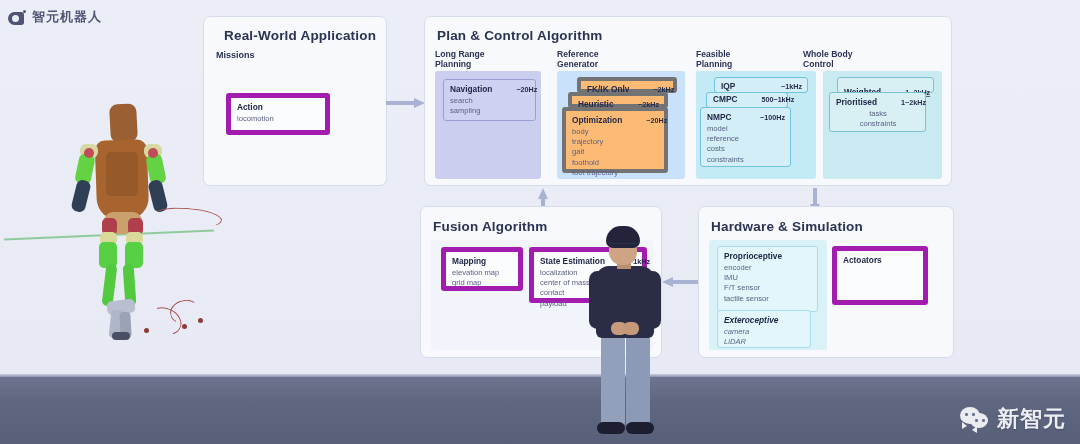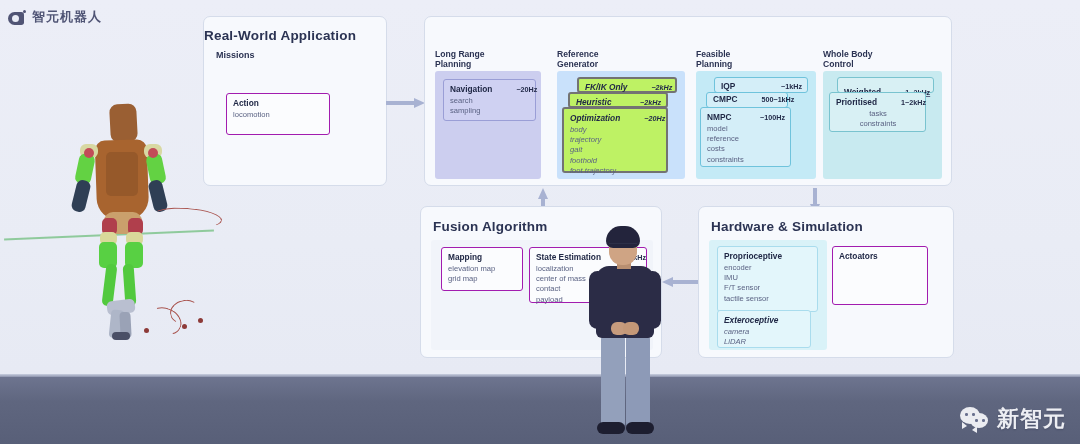--- a/index.html
+++ b/index.html
@@ -108,24 +108,24 @@
 
   
   .tint-purple { background:#ccceef; }
   .tint-blue   { background:#c9e1fb; }
   .tint-cyan   { background:#c4eaf6; }
   .tint-mint   { background:#c8eaf0; }
   .tint-plain  { background:#f1f4fa; }
   .tint-lightcyan { background:#d9f2f8; }
 
   .bd-purple { border:1px solid #9a9ed6; background:#cfd1f2; }
-  .bd-blue   { border:2px solid #737373; background:#bef264;font-style:italic; }
+  .bd-blue   { border:4px solid #737373; background:#fdba74; }
   .bd-cyan   { border:1px solid #6fc3dc; background:#d4eef8; }
   .bd-mint   { border:1px solid #79c3cf; background:#d8f0f4; }
-  .bd-grey   { border:1px solid #a21caf; background:#fbfcfe; }
+  .bd-grey   { border:5px solid #a21caf; background:#fbfcfe; }
   .bd-softcyan { border:1px solid #a9dced; background:#e3f6fb; }
 
   
   .arrow { position:absolute; }
   .arrow .shaft { position:absolute; background:#a8b2d2; }
   .arrow .head { position:absolute; width:0; height:0; }
   .ar-right .shaft { left:0; top:3px; width:30px; height:4px; }
   .ar-right .head { left:28px; top:0; border-left:11px solid #a8b2d2;
                     border-top:5px solid transparent; border-bottom:5px solid transparent; }
   .ar-left .shaft { right:0; top:3px; width:30px; height:4px; }
@@ -216,36 +216,37 @@
   <div class="traj" style="left:118px;top:204px;width:30px;height:24px;border-color:#a9544f;border-bottom-color:transparent;border-right-color:transparent;transform:rotate(-10deg)"></div>
   <div class="seg" style="left:92px;top:232px;width:5px;height:5px;background:#8d3a38;border-radius:50%"></div>
   <div class="seg" style="left:130px;top:228px;width:5px;height:5px;background:#8d3a38;border-radius:50%"></div>
   <div class="seg" style="left:146px;top:222px;width:5px;height:5px;background:#8d3a38;border-radius:50%"></div>
   <div class="traj" style="left:100px;top:112px;width:70px;height:20px;border-color:#a9544f;border-bottom-color:transparent;border-left-color:transparent;transform:rotate(4deg)"></div>
 </div>
 
 <div id="diagram">
 
   <div class="panel" style="left:203px;top:16px;width:184px;height:170px;">
-    <div class="panel-title" style="left:0;top:11px;">Real-World Application</div>
+    <div class="panel-title" style="left:20px;top:11px;">Real-World Application</div>
     <div class="col-title" style="left:12px;top:33px;font-size:9px;">Missions</div>
     <div class="card bd-grey" style="left:22px;top:76px;width:104px;height:42px;">
       <div class="hdr">
         <span class="nm">Action</span>
       </div>
       <div class="items">locomotion</div>
     </div>
   </div>
 
   <div class="arrow ar-right" style="left:386px;top:98px;width:41px;height:10px;">
     <span class="shaft"></span>
       <span class="head"></span>
   </div>
 
   <div class="panel" style="left:424px;top:16px;width:528px;height:170px;">
+    <div class="panel-title" style="left:12px;top:11px;">Plan &amp; Control Algorithm</div>
 
     <div class="col-title" style="left:10px;top:32px;">Long Range
 Planning</div>
     <div class="region tint-purple" style="left:10px;top:54px;width:106px;height:108px;"></div>
     <div class="card bd-purple" style="left:18px;top:62px;width:93px;height:42px;">
       <div class="hdr">
         <span class="nm">Navigation</span>
         <span class="hz">~20Hz</span>
       </div>
       <div class="items">search
@@ -298,21 +299,21 @@
       <div class="hdr">
         <span class="nm">NMPC</span>
         <span class="hz">~100Hz</span>
       </div>
       <div class="items">model
 reference
 costs
 constraints</div>
     </div>
 
-    <div class="col-title" style="left:398px;top:32px;">Whole Body
+    <div class="col-title" style="left:378px;top:32px;">Whole Body
 Control</div>
     <div class="region tint-mint" style="left:398px;top:54px;width:119px;height:108px;"></div>
     <div class="card bd-mint" style="left:412px;top:60px;width:97px;height:16px;padding-top:9px;text-decoration:underline;">
       <div class="hdr" style="margin:0;">
         <span class="nm">Weighted</span>
         <span class="hz">1~2kHz</span>
       </div>
     </div>
     <div class="card bd-mint" style="left:404px;top:75px;width:97px;height:40px;text-align:center;">
       <div class="hdr">

